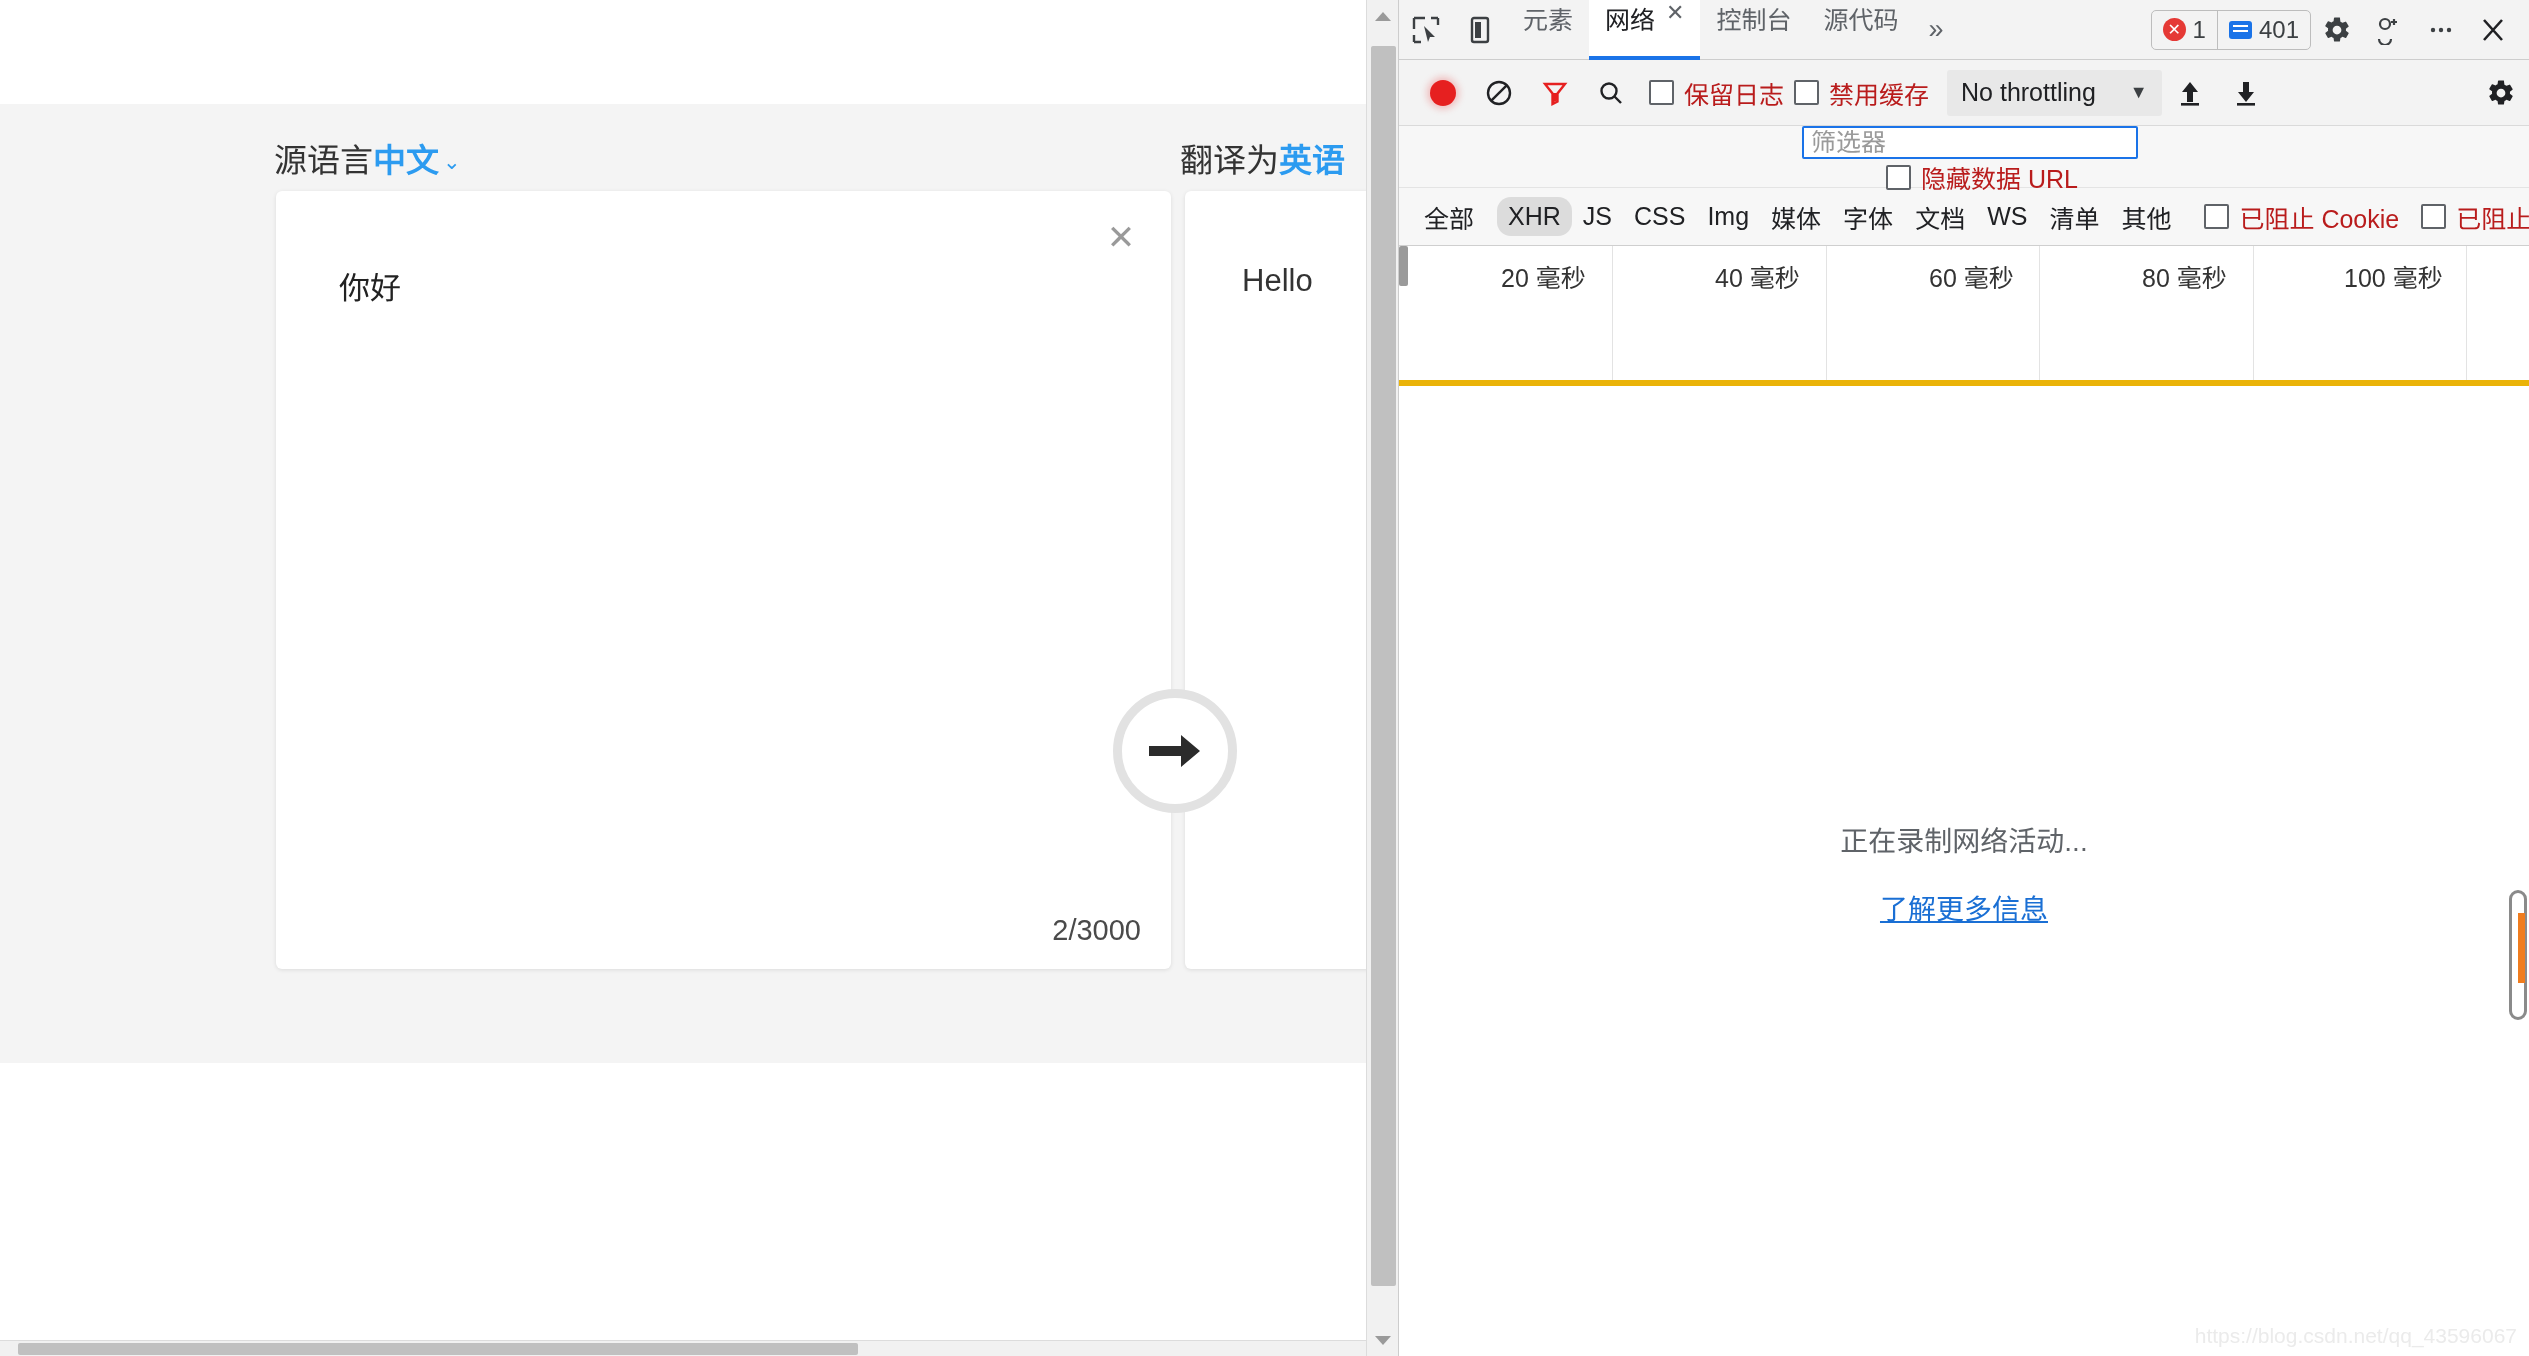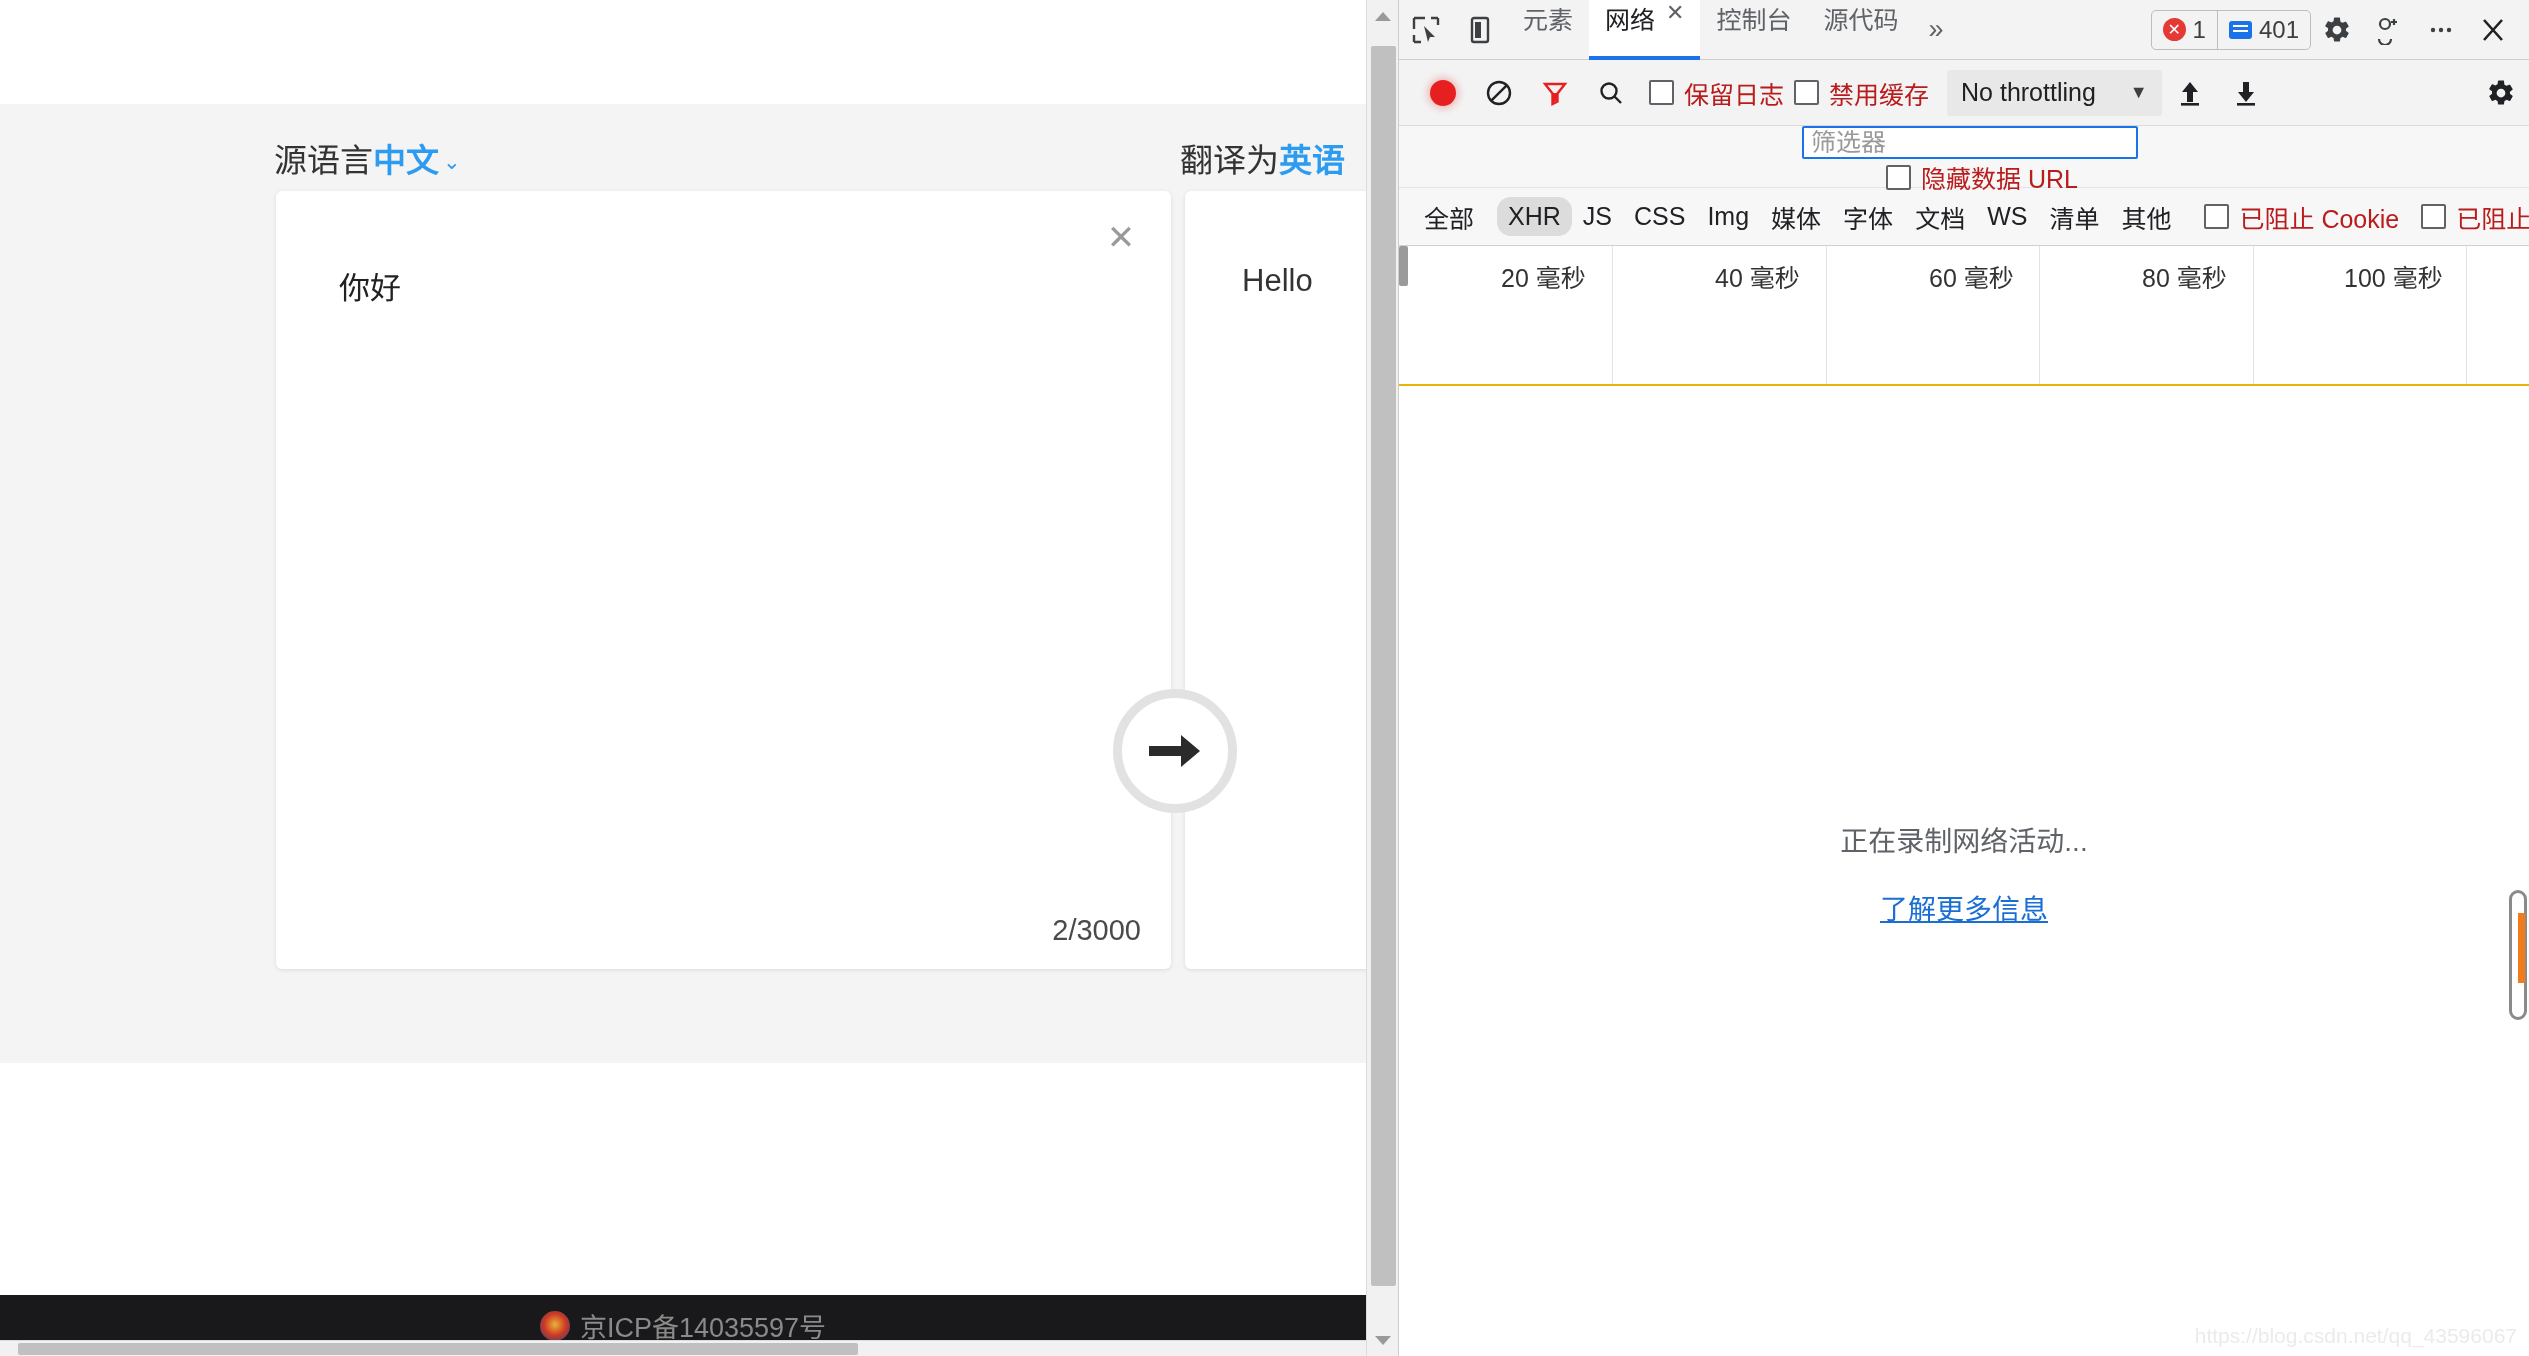--- a/index.html
+++ b/index.html
@@ -281,21 +281,21 @@
     padding: 5px 11px; border-radius: 14px;
     cursor: pointer; white-space: nowrap;
   }
   .type-item.active { background: #dcdcdc; }
   .type-sep { width: 1px; height: 28px; background: #c6c6c6; margin: 0 6px; }
 
   
   .timeline {
     position: relative;
     height: 140px; background: #ffffff;
-    border-bottom: 2px solid #eab308;
+    border-bottom: 6px solid #eab308;
   }
   .tl-tick {
     position: absolute; top: 0; bottom: 0;
     border-left: 1px solid #e3e3e3;
   }
   .tl-lab {
     position: absolute; top: 12px;
     font-size: 25px; color: #333333;
     white-space: nowrap;
   }
@@ -368,26 +368,20 @@
 
       <div class="go-btn">
         <span>
           <svg width="56" height="42" viewBox="0 0 56 42" aria-hidden="true">
             <path d="M2 16 h32 v-11 l19 16 -19 16 v-11 h-32 z" fill="#2b2b2b"></path>
           </svg>
         </span>
       </div>
     </div>
 
-    <div class="site-footer">
-      <div class="icp">
-        <span class="icp-badge"></span>
-        <span>京ICP备14035597号</span>
-      </div>
-    </div>
 
     <div class="vscroll">
       <div class="arrow-up">
           <span class="tri up"></span>
         </div>
       <div class="vthumb"></div>
       <div class="arrow-dn">
           <span class="tri dn"></span>
         </div>
     </div>

